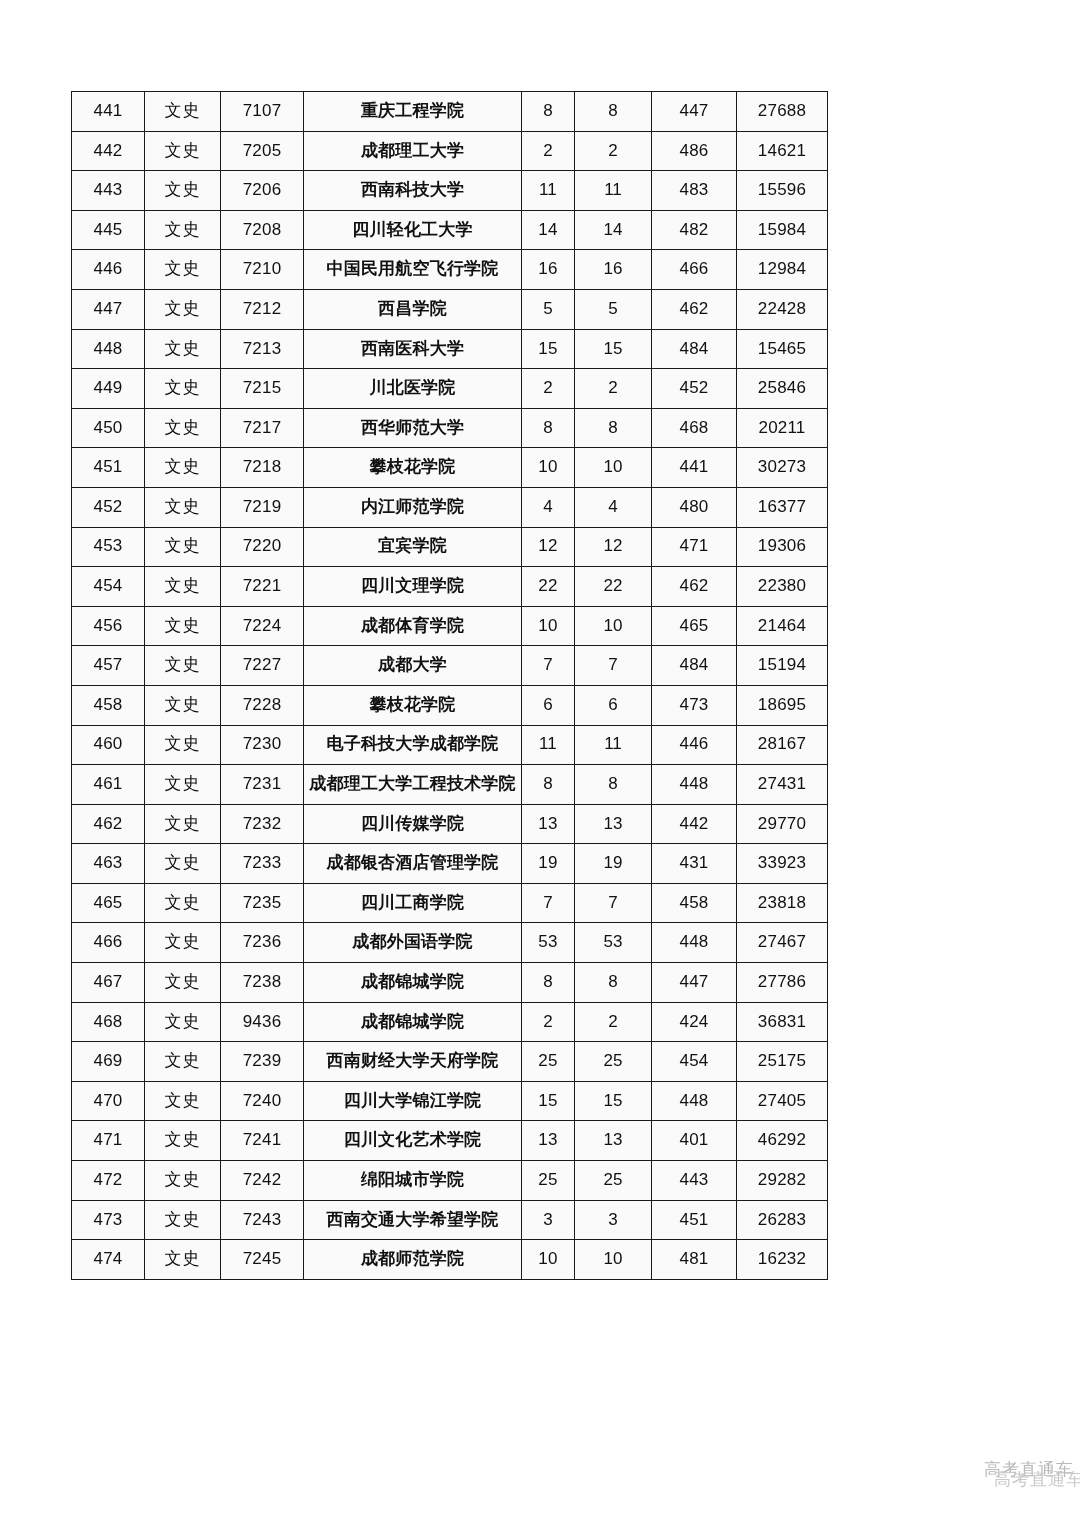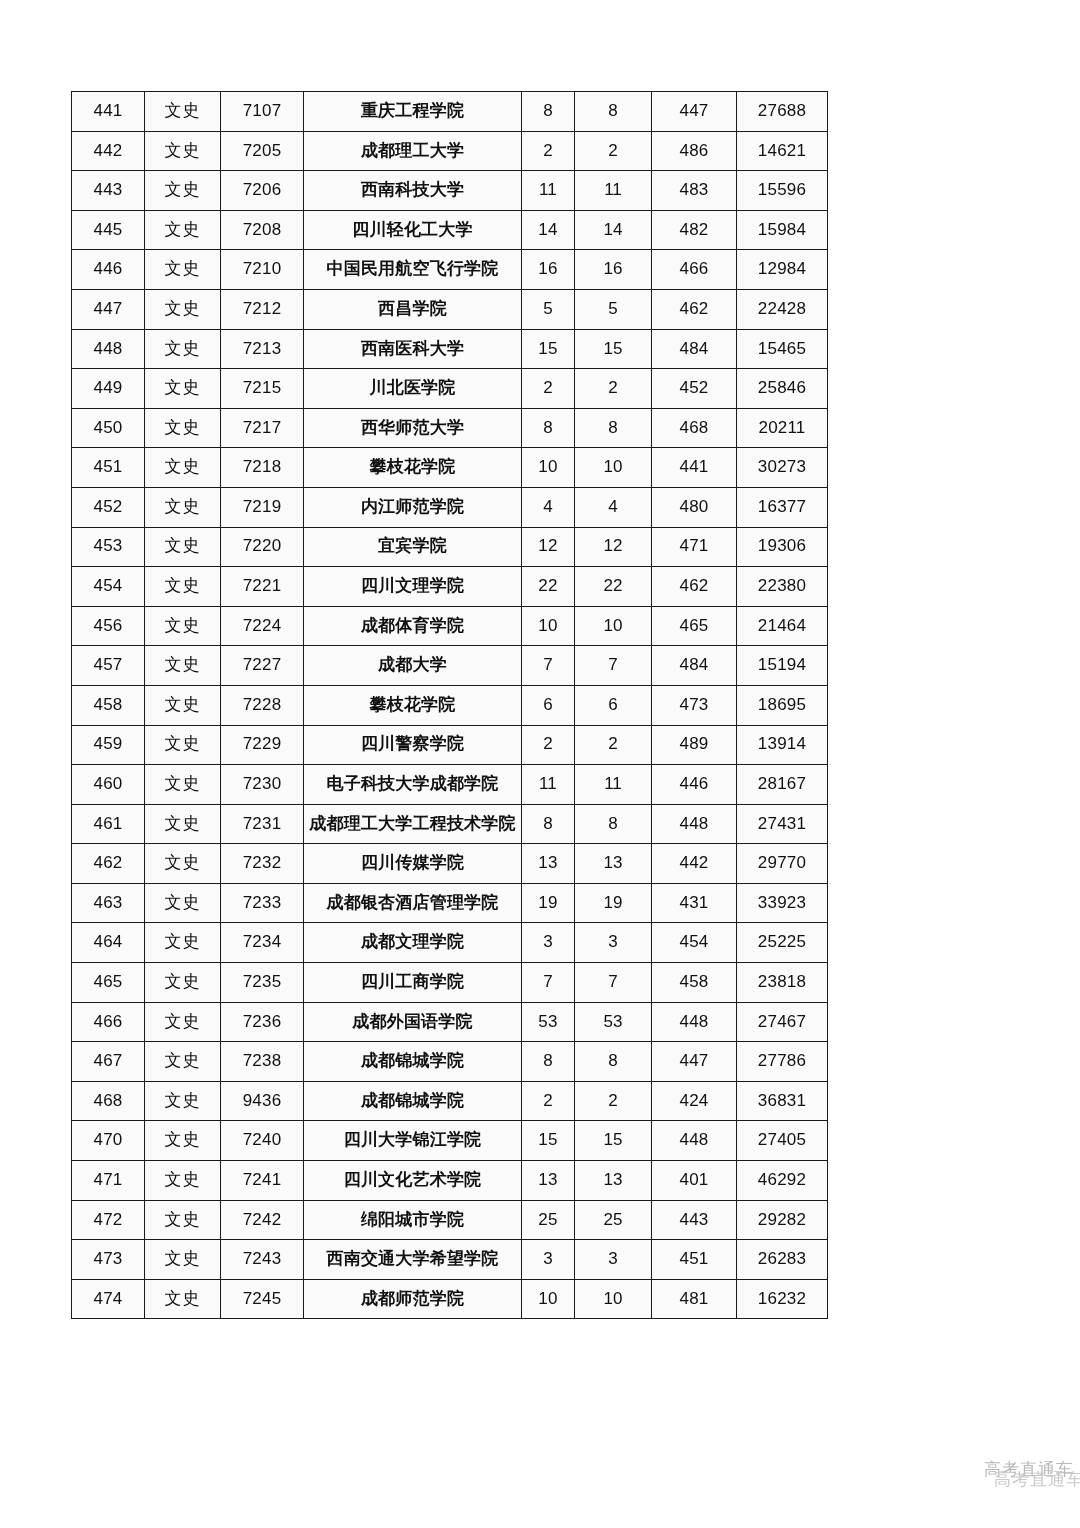--- a/index.html
+++ b/index.html
@@ -283,30 +283,20 @@
             <td class="cell-rank">458</td>
             <td class="cell-category">文史</td>
             <td class="cell-code">7228</td>
             <td class="cell-name">攀枝花学院</td>
             <td class="cell-plan">6</td>
             <td class="cell-admitted">6</td>
             <td class="cell-score">473</td>
             <td class="cell-position">18695</td>
           </tr>
           <tr>
-            <td class="cell-rank">459</td>
-            <td class="cell-category">文史</td>
-            <td class="cell-code">7229</td>
-            <td class="cell-name">四川警察学院</td>
-            <td class="cell-plan">2</td>
-            <td class="cell-admitted">2</td>
-            <td class="cell-score">489</td>
-            <td class="cell-position">13914</td>
-          </tr>
-          <tr>
             <td class="cell-rank">460</td>
             <td class="cell-category">文史</td>
             <td class="cell-code">7230</td>
             <td class="cell-name">电子科技大学成都学院</td>
             <td class="cell-plan">11</td>
             <td class="cell-admitted">11</td>
             <td class="cell-score">446</td>
             <td class="cell-position">28167</td>
           </tr>
           <tr>
@@ -333,30 +323,20 @@
             <td class="cell-rank">463</td>
             <td class="cell-category">文史</td>
             <td class="cell-code">7233</td>
             <td class="cell-name">成都银杏酒店管理学院</td>
             <td class="cell-plan">19</td>
             <td class="cell-admitted">19</td>
             <td class="cell-score">431</td>
             <td class="cell-position">33923</td>
           </tr>
           <tr>
-            <td class="cell-rank">464</td>
-            <td class="cell-category">文史</td>
-            <td class="cell-code">7234</td>
-            <td class="cell-name">成都文理学院</td>
-            <td class="cell-plan">3</td>
-            <td class="cell-admitted">3</td>
-            <td class="cell-score">454</td>
-            <td class="cell-position">25225</td>
-          </tr>
-          <tr>
             <td class="cell-rank">465</td>
             <td class="cell-category">文史</td>
             <td class="cell-code">7235</td>
             <td class="cell-name">四川工商学院</td>
             <td class="cell-plan">7</td>
             <td class="cell-admitted">7</td>
             <td class="cell-score">458</td>
             <td class="cell-position">23818</td>
           </tr>
           <tr>
@@ -383,20 +363,30 @@
             <td class="cell-rank">468</td>
             <td class="cell-category">文史</td>
             <td class="cell-code">9436</td>
             <td class="cell-name">成都锦城学院</td>
             <td class="cell-plan">2</td>
             <td class="cell-admitted">2</td>
             <td class="cell-score">424</td>
             <td class="cell-position">36831</td>
           </tr>
           <tr>
+            <td class="cell-rank">469</td>
+            <td class="cell-category">文史</td>
+            <td class="cell-code">7239</td>
+            <td class="cell-name">西南财经大学天府学院</td>
+            <td class="cell-plan">25</td>
+            <td class="cell-admitted">25</td>
+            <td class="cell-score">454</td>
+            <td class="cell-position">25175</td>
+          </tr>
+          <tr>
             <td class="cell-rank">470</td>
             <td class="cell-category">文史</td>
             <td class="cell-code">7240</td>
             <td class="cell-name">四川大学锦江学院</td>
             <td class="cell-plan">15</td>
             <td class="cell-admitted">15</td>
             <td class="cell-score">448</td>
             <td class="cell-position">27405</td>
           </tr>
           <tr>

